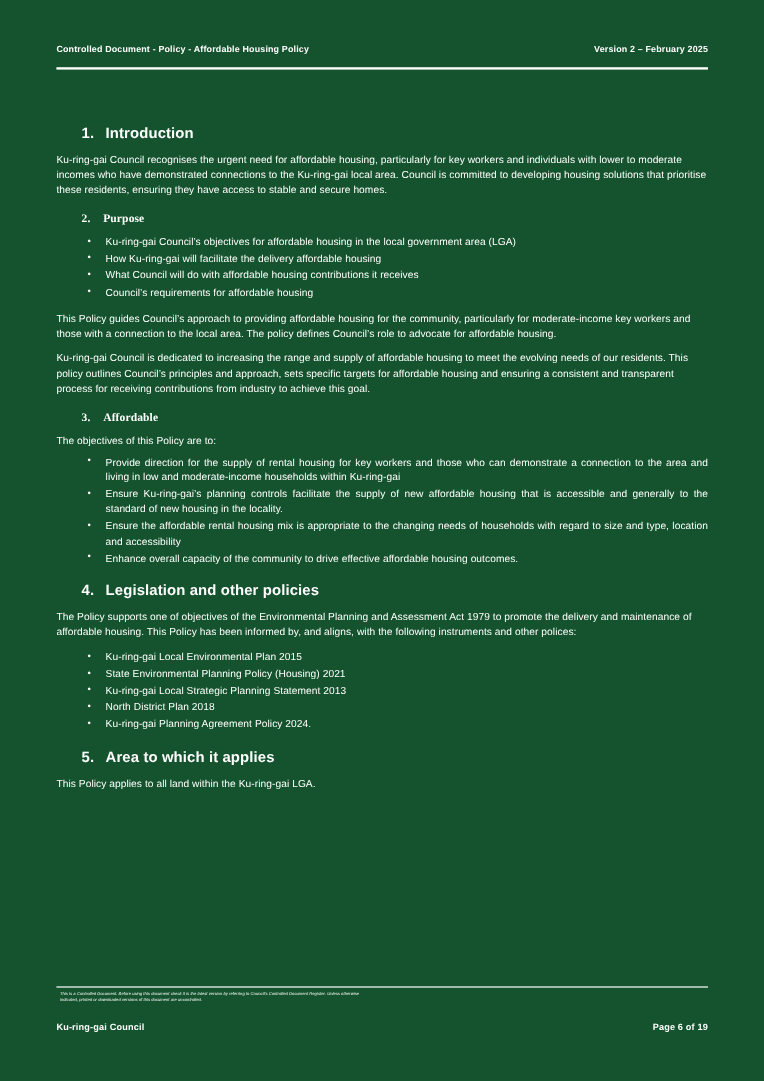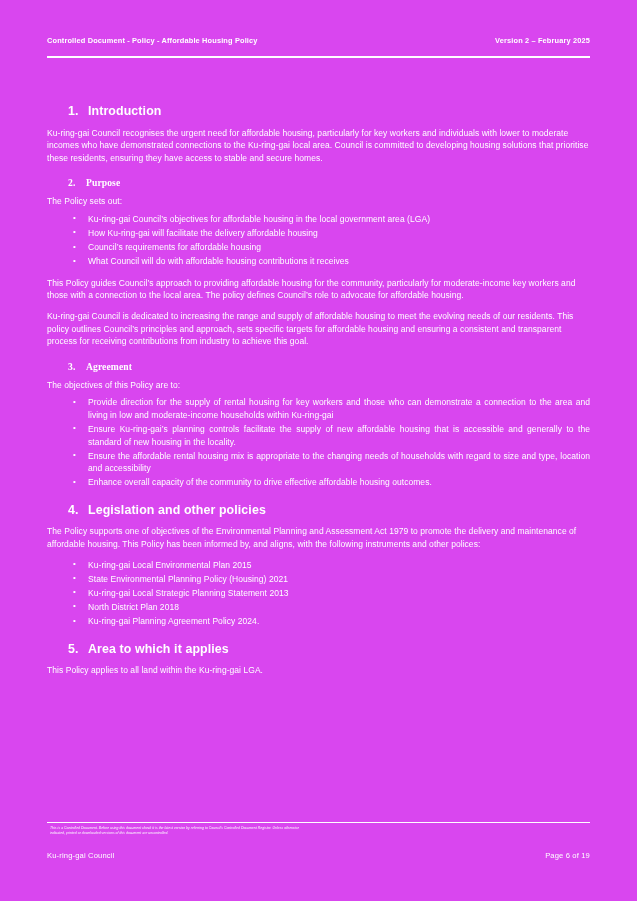--- a/index.html
+++ b/index.html
@@ -14,21 +14,21 @@
     overflow: hidden;
     font-family: "Liberation Sans", sans-serif;
     color: #ffffff;
   }
 
   .page {
     position: absolute;
     left: 0; top: 0;
     width: 637px;
     height: 901px;
-    background: #d946ef;
+    background: #14532d;
     box-sizing: border-box;
   }
 
   
   .doc-header {
     position: absolute;
     left: 47px;
     top: 36px;
     width: 543px;
     display: flex;
@@ -142,21 +142,21 @@
   }
   .footer-main {
     position: absolute;
     left: 47px;
     top: 851px;
     width: 543px;
     display: flex;
     justify-content: space-between;
     align-items: baseline;
     font-size: 7.6px;
-    font-weight: normal;
+    font-weight: bold;
     color: #ffffff;
     letter-spacing: 0.15px;
   }
 </style>
 </head>
 <body>
 
 <div class="page">
 
   <div class="doc-header">
@@ -170,34 +170,33 @@
     <h2 class="section-heading">
       <span class="num">1.</span><span>Introduction</span>
     </h2>
     <p class="body-text">Ku-ring-gai Council recognises the urgent need for affordable housing, particularly for key workers and individuals with lower to moderate incomes who have demonstrated connections to the Ku-ring-gai local area. Council is committed to developing housing solutions that prioritise these residents, ensuring they have access to stable and secure homes.</p>
 
     <div class="spacer-sm"></div>
 
     <h2 class="sub-heading">
       <span class="num">2.</span><span>Purpose</span>
     </h2>
-    <p class="body-text tight">The Policy sets out:</p>
     <ul class="bullets">
       <li>Ku-ring-gai Council’s objectives for affordable housing in the local government area (LGA)</li>
       <li>How Ku-ring-gai will facilitate the delivery affordable housing</li>
+      <li>What Council will do with affordable housing contributions it receives</li>
       <li>Council’s requirements for affordable housing</li>
-      <li>What Council will do with affordable housing contributions it receives</li>
     </ul>
     <p class="body-text">This Policy guides Council’s approach to providing affordable housing for the community, particularly for moderate-income key workers and those with a connection to the local area. The policy defines Council’s role to advocate for affordable housing.</p>
     <p class="body-text">Ku-ring-gai Council is dedicated to increasing the range and supply of affordable housing to meet the evolving needs of our residents. This policy outlines Council’s principles and approach, sets specific targets for affordable housing and ensuring a consistent and transparent process for receiving contributions from industry to achieve this goal.</p>
 
     <div class="spacer-sm"></div>
 
     <h2 class="sub-heading">
-      <span class="num">3.</span><span>Agreement</span>
+      <span class="num">3.</span><span>Affordable</span>
     </h2>
     <p class="body-text tight">The objectives of this Policy are to:</p>
     <ul class="bullets justified">
       <li>Provide direction for the supply of rental housing for key workers and those who can demonstrate a connection to the area and living in low and moderate-income households within Ku-ring-gai</li>
       <li>Ensure Ku-ring-gai’s planning controls facilitate the supply of new affordable housing that is accessible and generally to the standard of new housing in the locality.</li>
       <li>Ensure the affordable rental housing mix is appropriate to the changing needs of households with regard to size and type, location and accessibility</li>
       <li>Enhance overall capacity of the community to drive effective affordable housing outcomes.</li>
     </ul>
 
     <div class="spacer-sm"></div>

